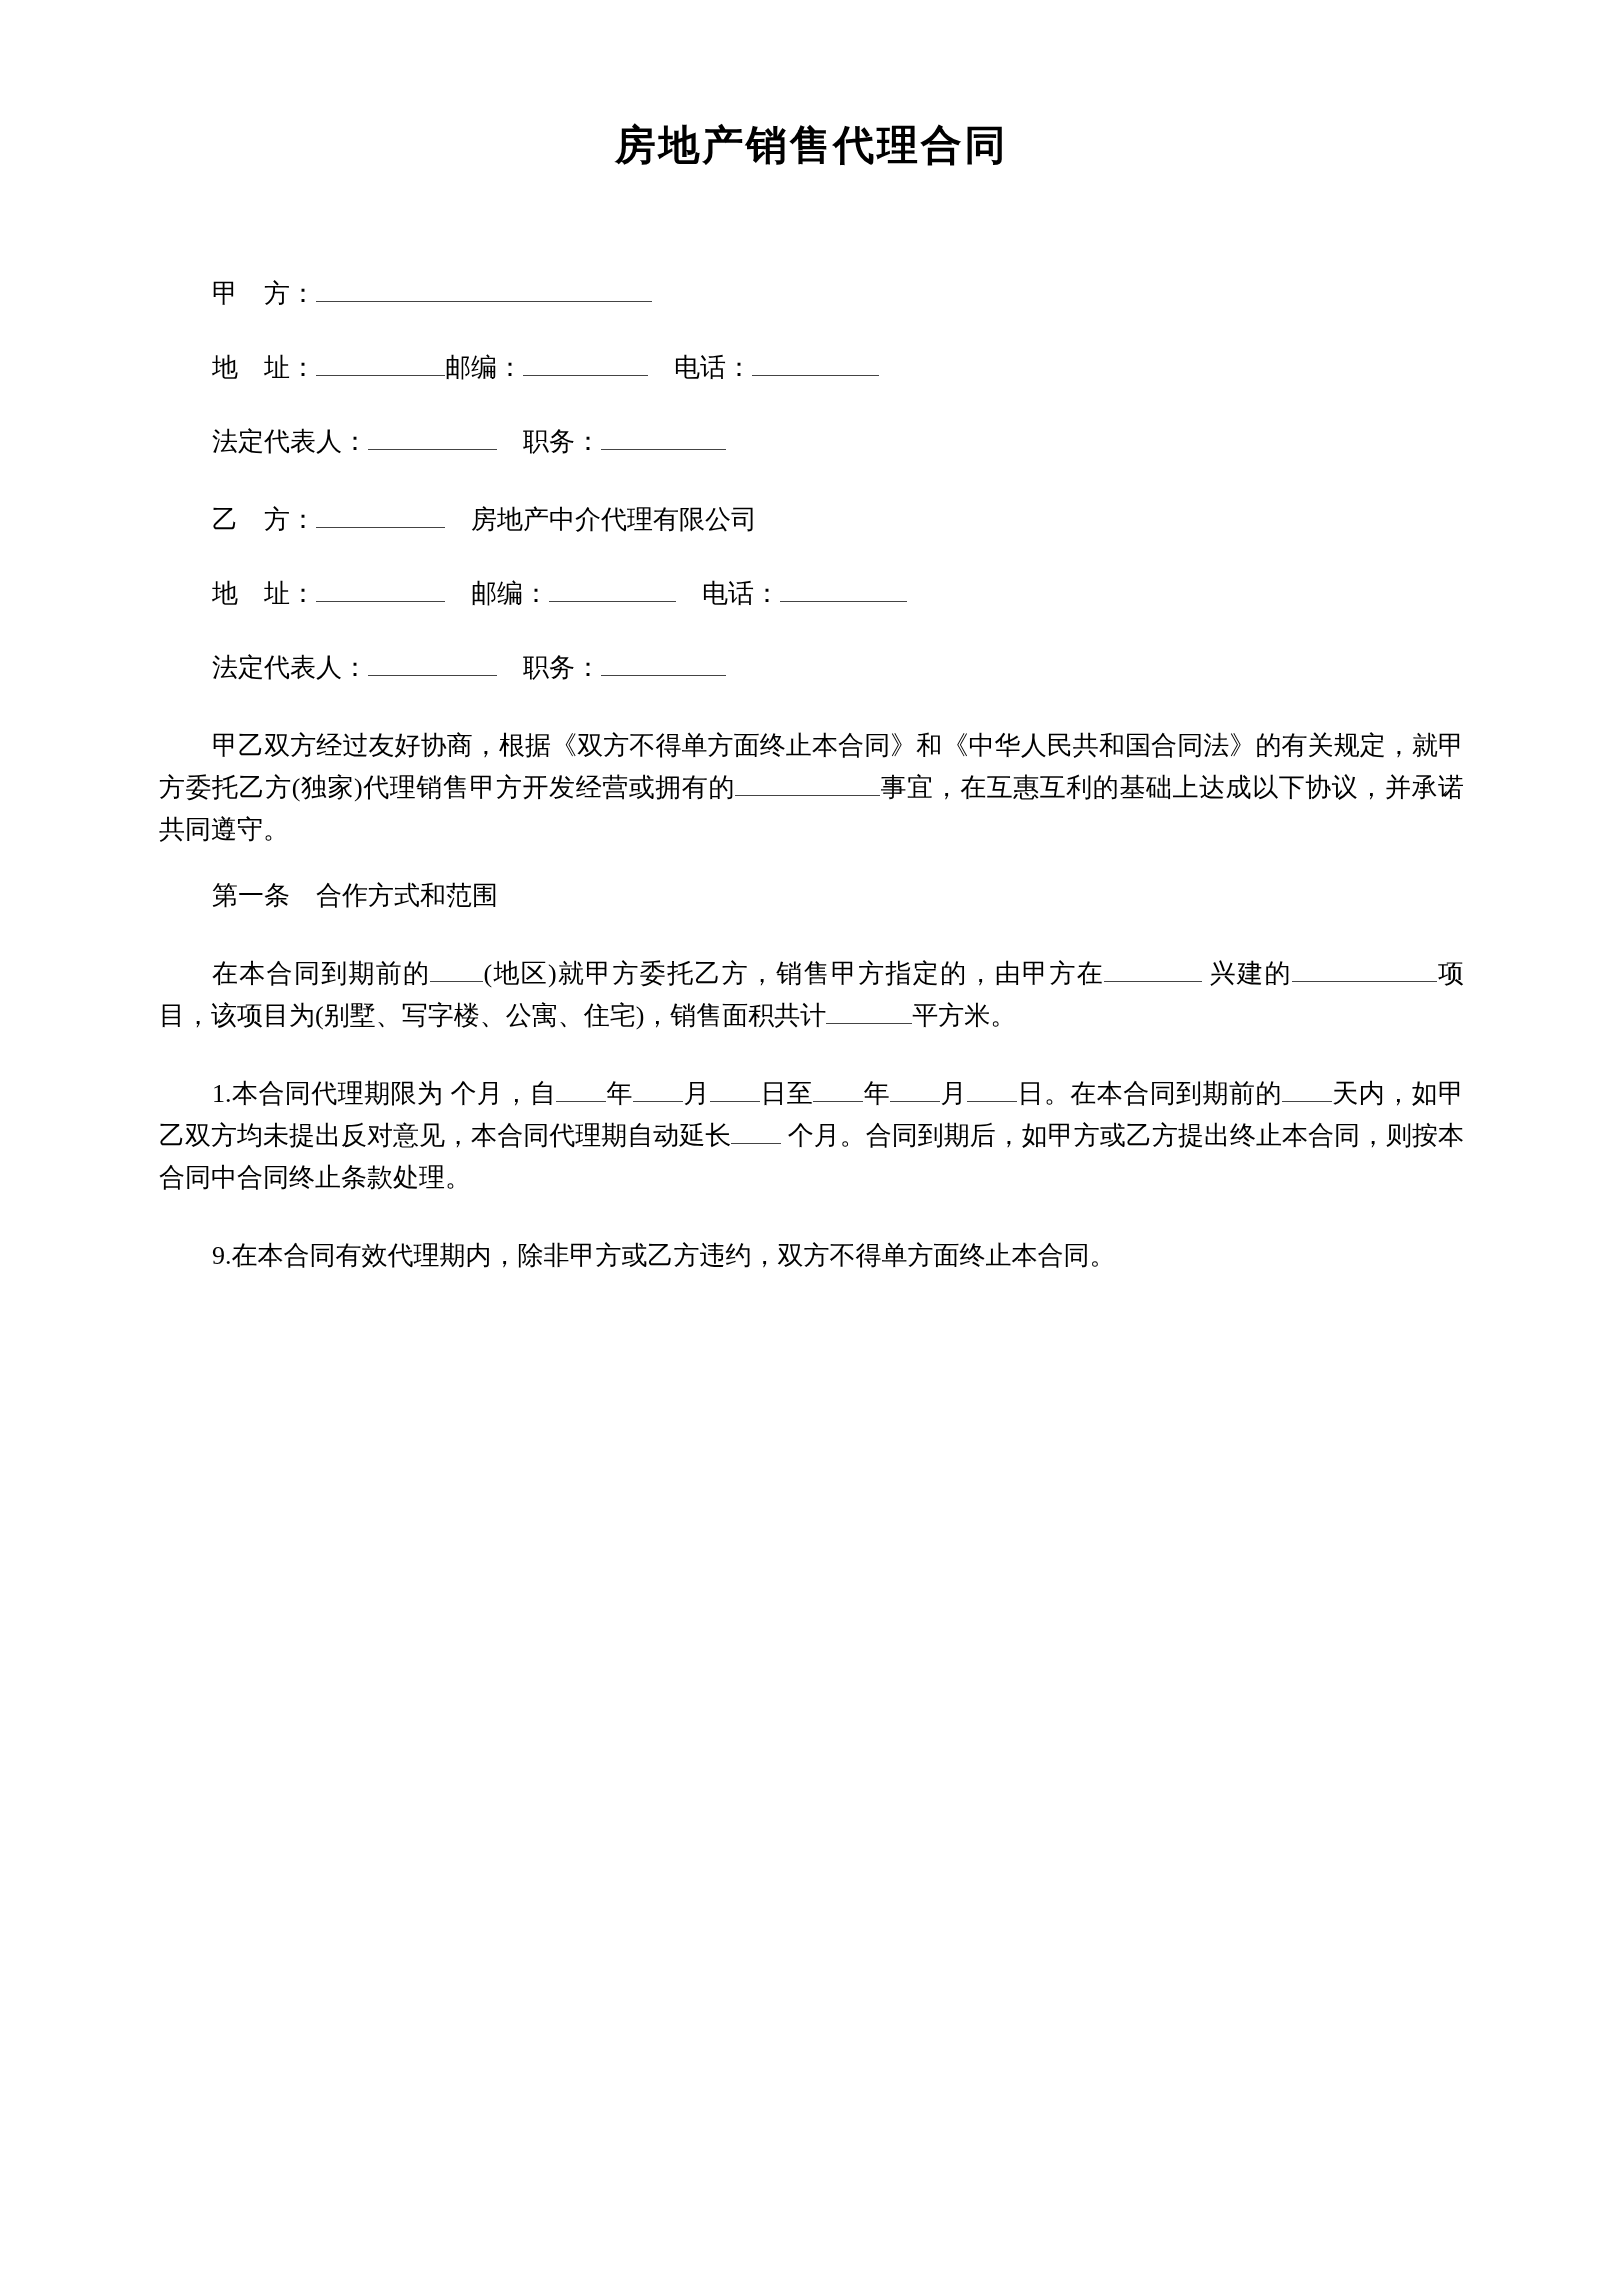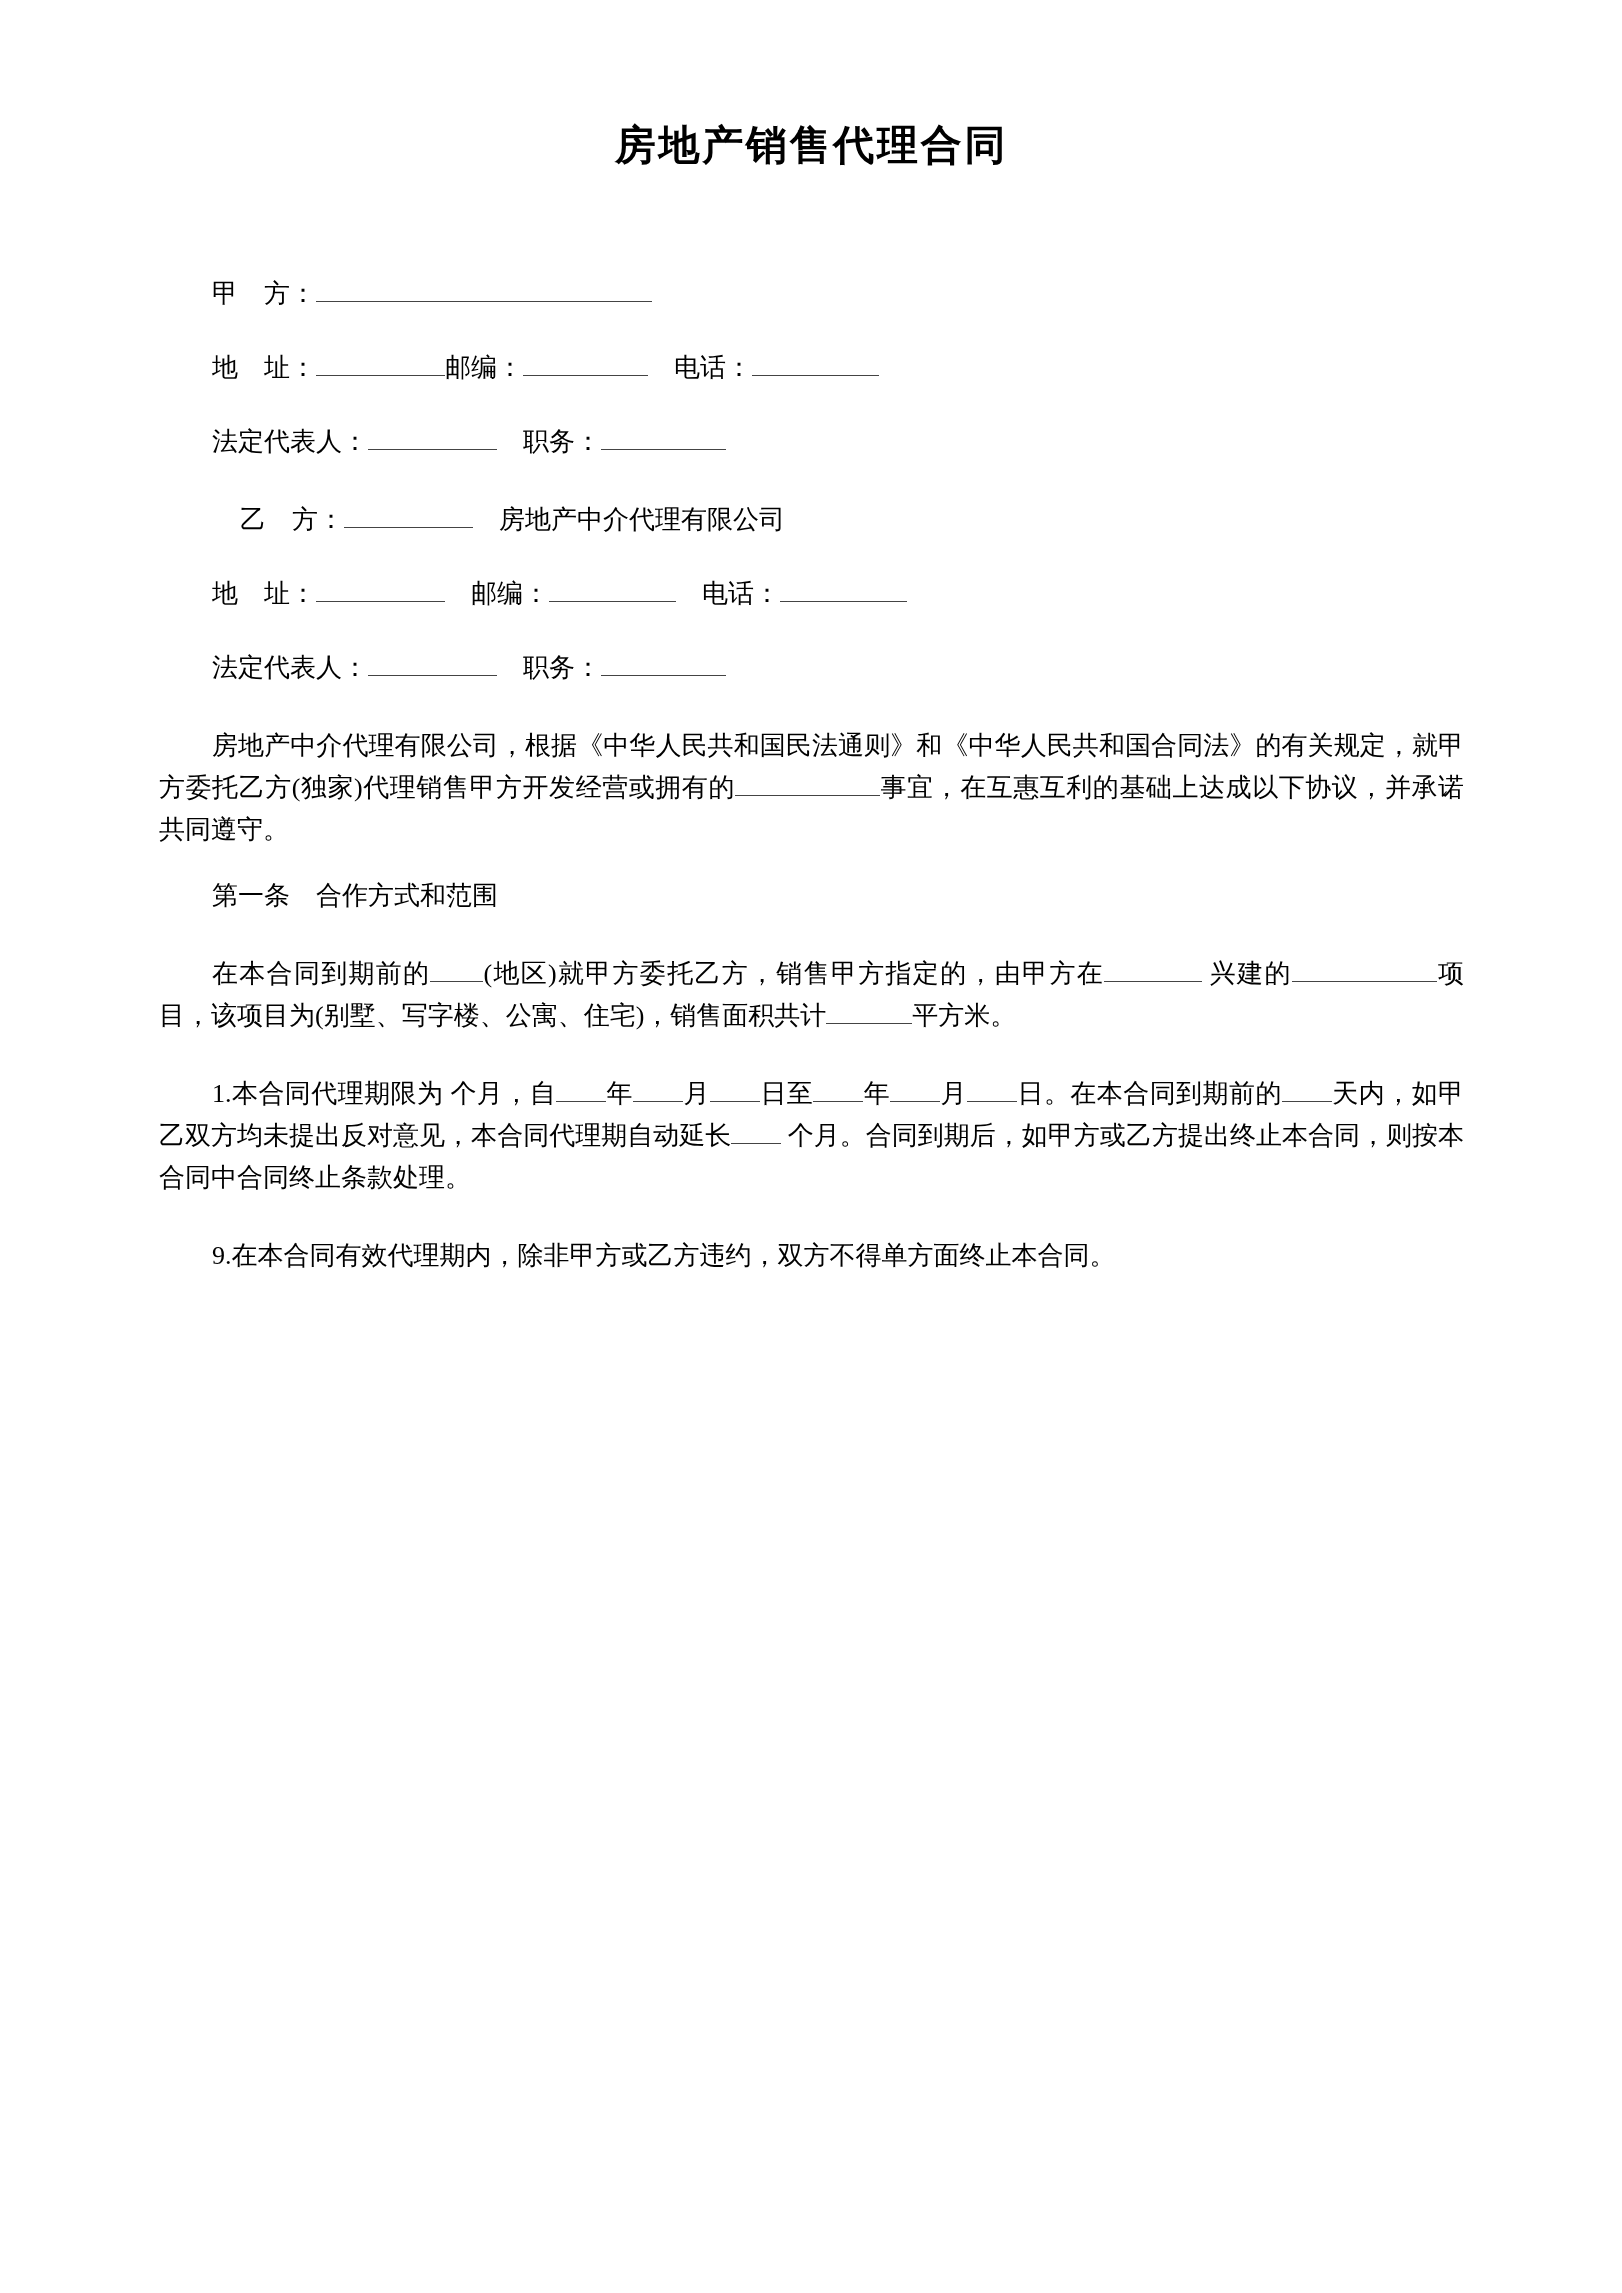--- a/index.html
+++ b/index.html
@@ -25,21 +25,21 @@
   }
   .doc-body p {
     line-height: 42px;
     text-align: justify;
   }
   p.field {
     margin-left: 53px;
     margin-top: 32px;
   }
   p.field-gap {
-    margin-left: 81px;
+    margin-left: 53px;
     margin-top: 36px;
   }
   p.heading {
     margin-left: 53px;
     margin-top: 24px;
   }
   p.para {
     text-indent: 53px;
     margin-top: 36px;
   }
@@ -55,20 +55,20 @@
 
 <div class="page">
   <h1 class="doc-title">房地产销售代理合同</h1>
   <div class="doc-body">
       <p class="field"><span>甲　方：</span><span class="blank" style="width: 336px;"></span></p>
       <p class="field"><span>地　址：</span><span class="blank" style="width: 129px;"></span><span>邮编：</span><span class="blank" style="width: 125px;"></span><span>　电话：</span><span class="blank" style="width: 127px;"></span></p>
       <p class="field"><span>法定代表人：</span><span class="blank" style="width: 129px;"></span><span>　职务：</span><span class="blank" style="width: 125px;"></span></p>
       <p class="field-gap"><span>乙　方：</span><span class="blank" style="width: 129px;"></span><span>　房地产中介代理有限公司</span></p>
       <p class="field"><span>地　址：</span><span class="blank" style="width: 129px;"></span><span>　邮编：</span><span class="blank" style="width: 127px;"></span><span>　电话：</span><span class="blank" style="width: 127px;"></span></p>
       <p class="field"><span>法定代表人：</span><span class="blank" style="width: 129px;"></span><span>　职务：</span><span class="blank" style="width: 125px;"></span></p>
-      <p class="para"><span>房地产中介代理有限公司，根据《中华人民共和国民法通则》和《中华人民共和国合同法》的有关规定，就甲方委托乙方(独家)代理销售甲方开发经营或拥有的</span><span class="blank" style="width: 145px;"></span><span>事宜，在互惠互利的基础上达成以下协议，并承诺共同遵守。</span></p>
+      <p class="para"><span>甲乙双方经过友好协商，根据《双方不得单方面终止本合同》和《中华人民共和国合同法》的有关规定，就甲方委托乙方(独家)代理销售甲方开发经营或拥有的</span><span class="blank" style="width: 145px;"></span><span>事宜，在互惠互利的基础上达成以下协议，并承诺共同遵守。</span></p>
       <p class="heading"><span>第一条　合作方式和范围</span></p>
       <p class="para"><span>在本合同到期前的</span><span class="blank" style="width: 53px;"></span><span>(地区)就甲方委托乙方，销售甲方指定的，由甲方在</span><span class="blank" style="width: 98px;"></span><span> 兴建的</span><span class="blank" style="width: 145px;"></span><span>项目，该项目为(别墅、写字楼、公寓、住宅)，销售面积共计</span><span class="blank" style="width: 86px;"></span><span>平方米。</span></p>
       <p class="para"><span>1.本合同代理期限为 个月，自</span><span class="blank" style="width: 50px;"></span><span>年</span><span class="blank" style="width: 50px;"></span><span>月</span><span class="blank" style="width: 50px;"></span><span>日至</span><span class="blank" style="width: 50px;"></span><span>年</span><span class="blank" style="width: 50px;"></span><span>月</span><span class="blank" style="width: 50px;"></span><span>日。在本合同到期前的</span><span class="blank" style="width: 50px;"></span><span>天内，如甲乙双方均未提出反对意见，本合同代理期自动延长</span><span class="blank" style="width: 50px;"></span><span> 个月。合同到期后，如甲方或乙方提出终止本合同，则按本合同中合同终止条款处理。</span></p>
       <p class="para"><span>9.在本合同有效代理期内，除非甲方或乙方违约，双方不得单方面终止本合同。</span></p>
     </div>
 </div>
 
 
 </body></html>

